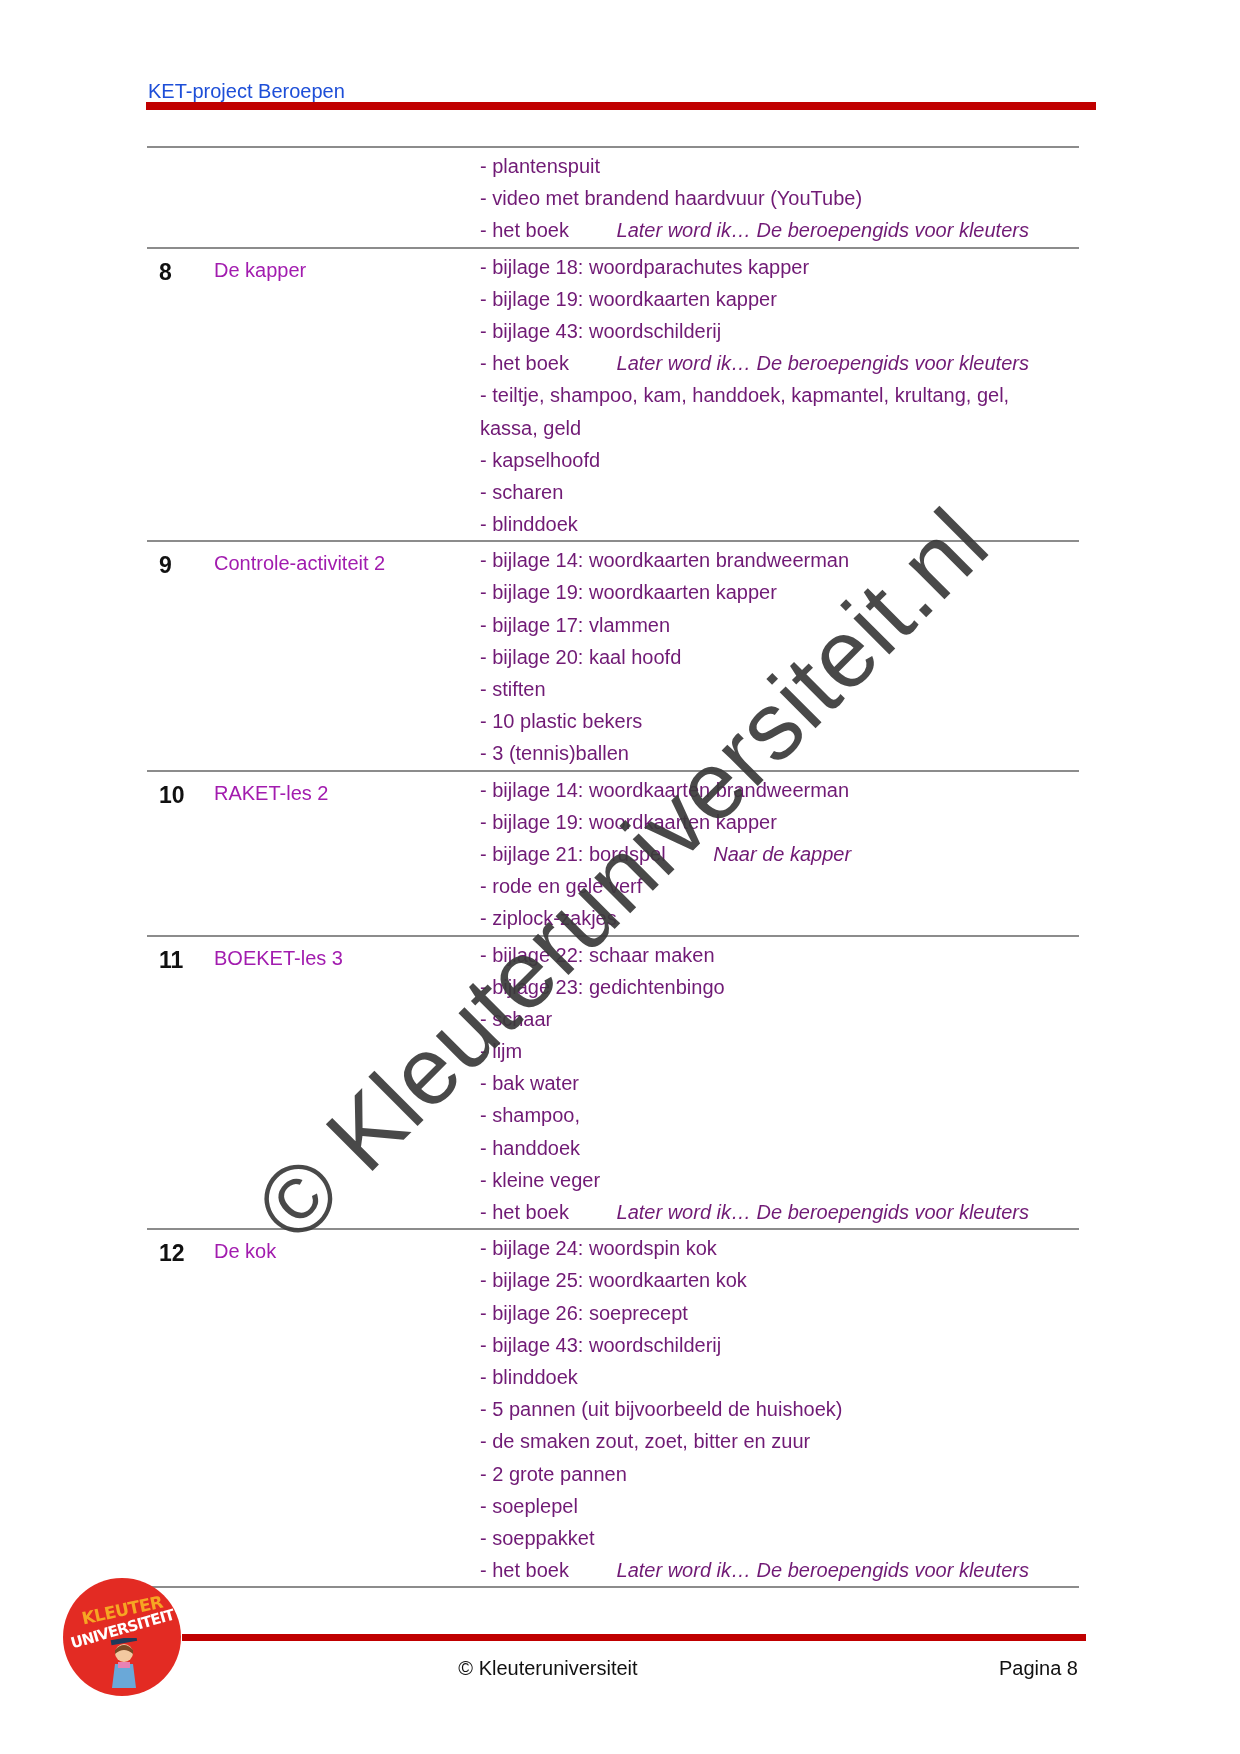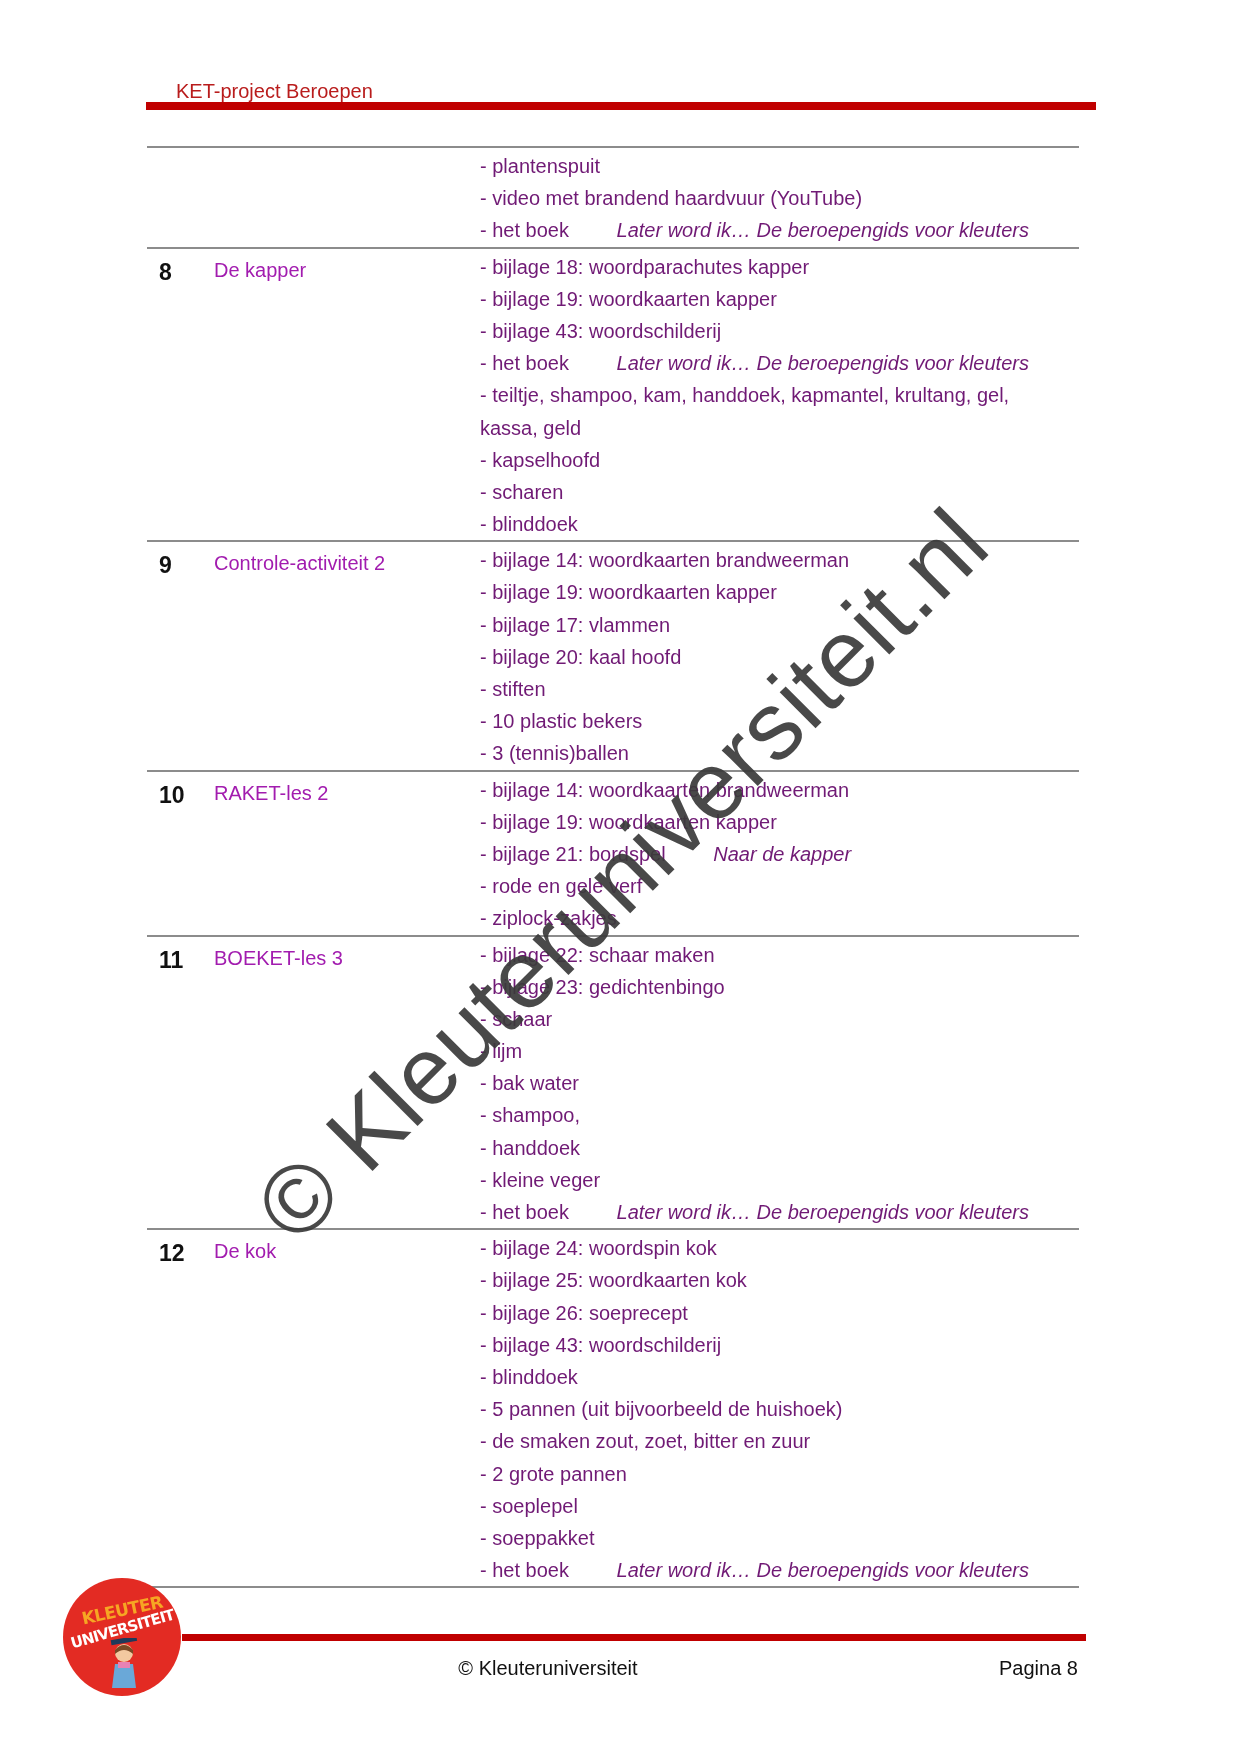--- a/index.html
+++ b/index.html
@@ -1,21 +1,21 @@
 <!DOCTYPE html>
 <html><head>
 <meta charset="utf-8">
 <style>
   html, body { margin:0; padding:0; }
   body {
     width:1240px; height:1754px; background:#ffffff; position:relative; overflow:hidden;
     font-family:"Liberation Sans", "DejaVu Sans", sans-serif; color:#111;
   }
   .page-header-title {
-    position:absolute; left:148px; top:79px; font-size:20px; line-height:24px; color:#b91c1c;margin-left:28px;
+    position:absolute; left:148px; top:79px; font-size:20px; line-height:24px; color:#1d4ed8;
   }
   .header-bar {
     position:absolute; left:146px; top:102px; width:950px; height:8px; background:#c00000;
   }
   .table { position:absolute; left:147px; top:146px; width:932px; }
   .row { position:relative; border-top:2px solid #8c8c8c; }
   .row.last { border-bottom:2px solid #8c8c8c; }
   .num {
     position:absolute; left:12px; top:8px; font-weight:bold; font-size:23px; line-height:30px; color:#111;
   }

